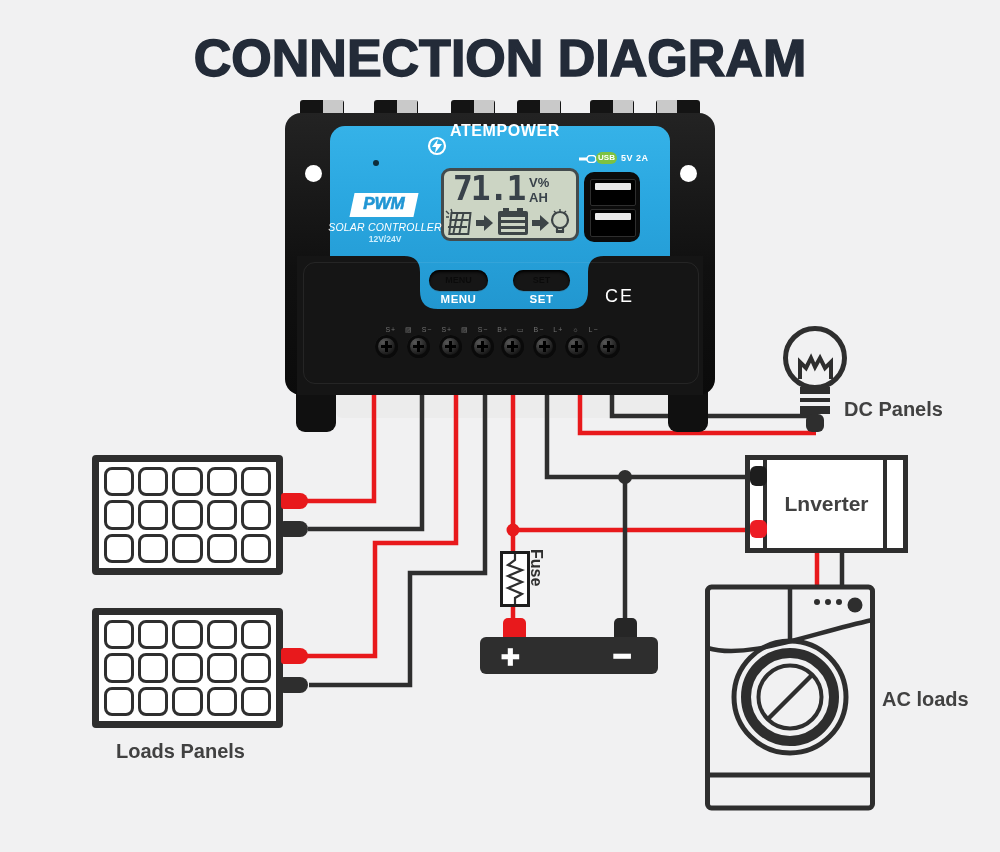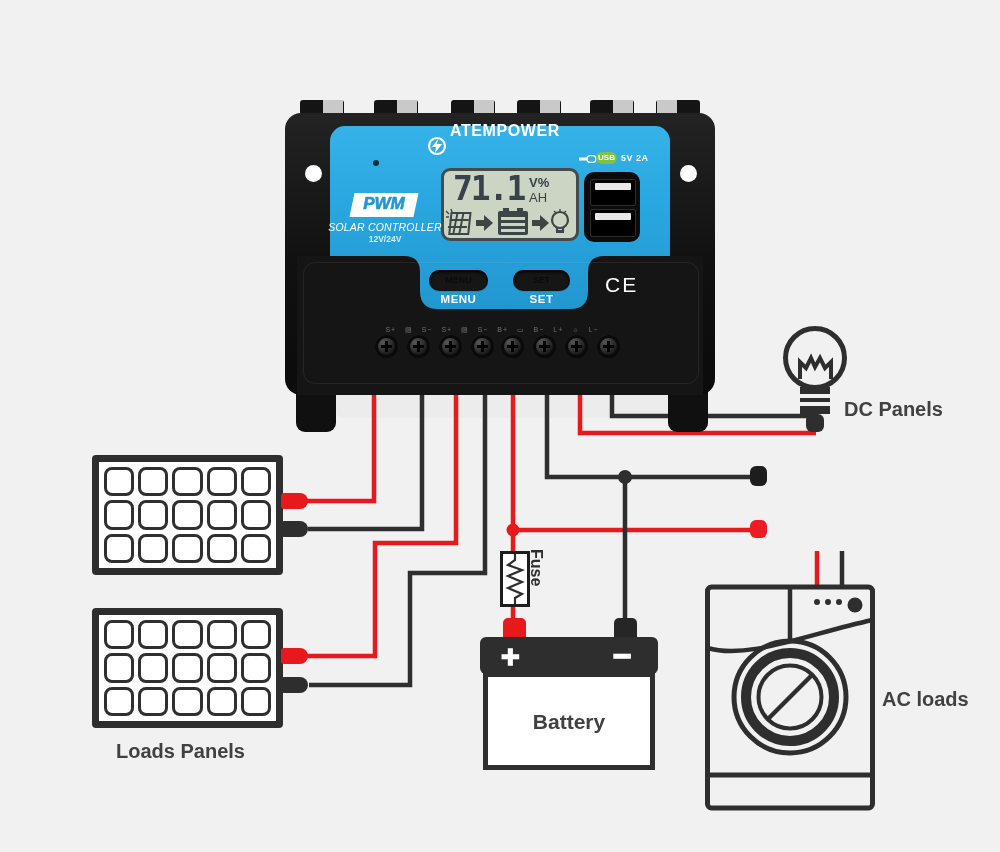--- a/index.html
+++ b/index.html
@@ -26,35 +26,35 @@
   .ind-dot{left:373px;top:160px;width:6px;height:6px;border-radius:50%;background:#0e2e3c;}
   .brand{left:450px;top:122px;font-size:16px;font-weight:700;letter-spacing:0.6px;color:#fff;}
   .usb-pill{left:596px;top:152px;width:21px;height:12px;border-radius:7px;background:#7dc242;
             color:#fff;font-size:8px;font-weight:700;text-align:center;line-height:12px;}
   .usb-rate{left:621px;top:153px;font-size:9px;font-weight:700;color:#fff;letter-spacing:0.5px;}
   .lcd{left:441px;top:168px;width:138px;height:73px;background:#ccd5c4;border:3px solid #434b4d;
        border-radius:9px;box-sizing:border-box;}
   .lcd-val{left:453px;top:169px;font-family:"DejaVu Sans Mono",monospace;font-size:33px;
            font-weight:700;color:#39424a;letter-spacing:-2px;}
   .lcd-u1{left:529px;top:175px;font-size:13px;font-weight:700;color:#39424a;}
-  .lcd-u2{left:529px;top:190px;font-size:13px;font-weight:400;color:#39424a;}
+  .lcd-u2{left:529px;top:190px;font-size:13px;font-weight:700;color:#39424a;}
   .usb-ports{left:584px;top:172px;width:56px;height:70px;background:#0b0b0b;border-radius:10px;}
   .usbport{position:absolute;left:6px;width:44px;background:#000;border:1px solid #2e2e2e;border-radius:2px;}
   .usbport .contact{position:absolute;left:4px;top:3px;right:4px;height:7px;background:#e9e9e9;border-radius:1px;}
   .pwm-badge{left:352px;top:193px;width:64px;height:24px;background:#fff;transform:skewX(-12deg);}
   .pwm-txt{left:352px;top:194px;width:64px;text-align:center;font-size:17px;font-style:italic;
            font-weight:700;color:#2196d4;-webkit-text-stroke:0.6px #2196d4;}
   .type-lab{left:328px;top:221px;width:114px;text-align:center;font-size:10.5px;font-weight:400;
             font-style:italic;color:#fff;letter-spacing:0.2px;}
   .volt-lab{left:328px;top:234px;width:114px;text-align:center;font-size:8.5px;font-weight:700;color:#cfeffd;}
   .btn{top:270px;height:21px;border-radius:11px;background:#161616;box-shadow:inset 0 2px 3px #000,0 1px 0 #2c86b4;
        color:#000;font-size:9px;font-weight:700;text-align:center;line-height:21px;opacity:1;}
   .btn span{opacity:0.5;}
   .btn-lab{top:293px;font-size:11.5px;font-weight:700;color:#fff;text-align:center;letter-spacing:0.5px;}
-  .ce{left:605px;top:273px;font-size:21px;color:#fff;letter-spacing:2px;font-weight:400;}
+  .ce{left:605px;top:286px;font-size:18px;color:#fff;letter-spacing:2px;font-weight:400;}
   .marks{left:360px;top:326px;width:264px;font-size:7px;color:#6f6f6f;letter-spacing:1px;word-spacing:6px;
          text-align:center;white-space:nowrap;}
   .screw{top:335px;width:23px;height:23px;border-radius:50%;
          background:radial-gradient(circle at 35% 32%,#565656,#161616 62%,#000);
          box-shadow:inset 0 0 0 3px #0a0a0a;}
   .screw::after{content:"";position:absolute;inset:0;
          background:linear-gradient(#000,#000) center/3px 11px no-repeat,
                     linear-gradient(#000,#000) center/11px 3px no-repeat;}
   .inner-line{left:303px;top:262px;width:394px;height:120px;border:1px solid rgba(255,255,255,0.07);
               border-radius:12px;}
@@ -86,20 +86,21 @@
   
   .devlab{font-size:20px;font-weight:700;color:#414141;z-index:2;}
   svg .ln{stroke:#2e2e2e;fill:none;}
   .icon-svg{z-index:2;}
 </style>
 </head>
 <body>
 
 <div class="stage">
 
+  <div class="abs title">CONNECTION DIAGRAM</div>
 
   <div class="abs under-strip"></div>
 
   <svg id="wires" class="abs" width="1000" height="852" viewBox="0 0 1000 852">
     <g stroke="#e8191c" stroke-width="4.5" fill="none">
       <path d="M306 501 H374 V386"></path>
       <path d="M306 656 H375 V543 H456 V386"></path>
       <path d="M513 386 V624"></path>
       <path d="M513 530 H753"></path>
       <path d="M580 386 V433 H816"></path>
@@ -273,22 +274,26 @@
       <path d="M12 0 L12 6 L5 11 L19 16 L5 22 L19 28 L5 34 L19 40 L12 44 L12 50" class="ln" stroke-width="2.2"></path>
     </svg>
   </div>
   <div class="abs fuselab">Fuse</div>
 
   <div class="abs bat-term" style="left:503px;background:#e8191c"></div>
   <div class="abs bat-term" style="left:614px;background:#262626"></div>
   <div class="abs bat-bar"></div>
   <div class="abs bat-sign" style="left:501px">+</div>
   <div class="abs bat-sign" style="left:613px">−</div>
-  <div class="abs bat-body">Battery</div>
-
+
+  <div class="abs inv">
+    <div class="inv-div" style="left:13px"></div>
+    <div class="inv-div" style="left:133px"></div>
+    <span>Lnverter</span>
+  </div>
   <div class="abs nub" style="top:466px;height:20px;background:#1d1d1d"></div>
   <div class="abs nub" style="top:520px;height:18px;background:#ed1c24"></div>
 
   <svg class="abs icon-svg" style="left:775px;top:316px" width="90" height="120" viewBox="0 0 90 120">
     <circle cx="40" cy="42" r="29.5" class="ln" stroke-width="5"></circle>
     <polyline points="25,63 25,46 31,52 36,42 40,51 45,42 50,52 56,46 56,63" class="ln" stroke-width="4"></polyline>
     <rect x="25" y="71" width="30" height="27" fill="#2e2e2e"></rect>
     <rect x="22" y="78" width="36" height="4" fill="#f1f1f2"></rect>
     <rect x="22" y="86" width="36" height="4" fill="#f1f1f2"></rect>
     <rect x="31" y="98" width="18" height="18" rx="6" fill="#2e2e2e"></rect>

